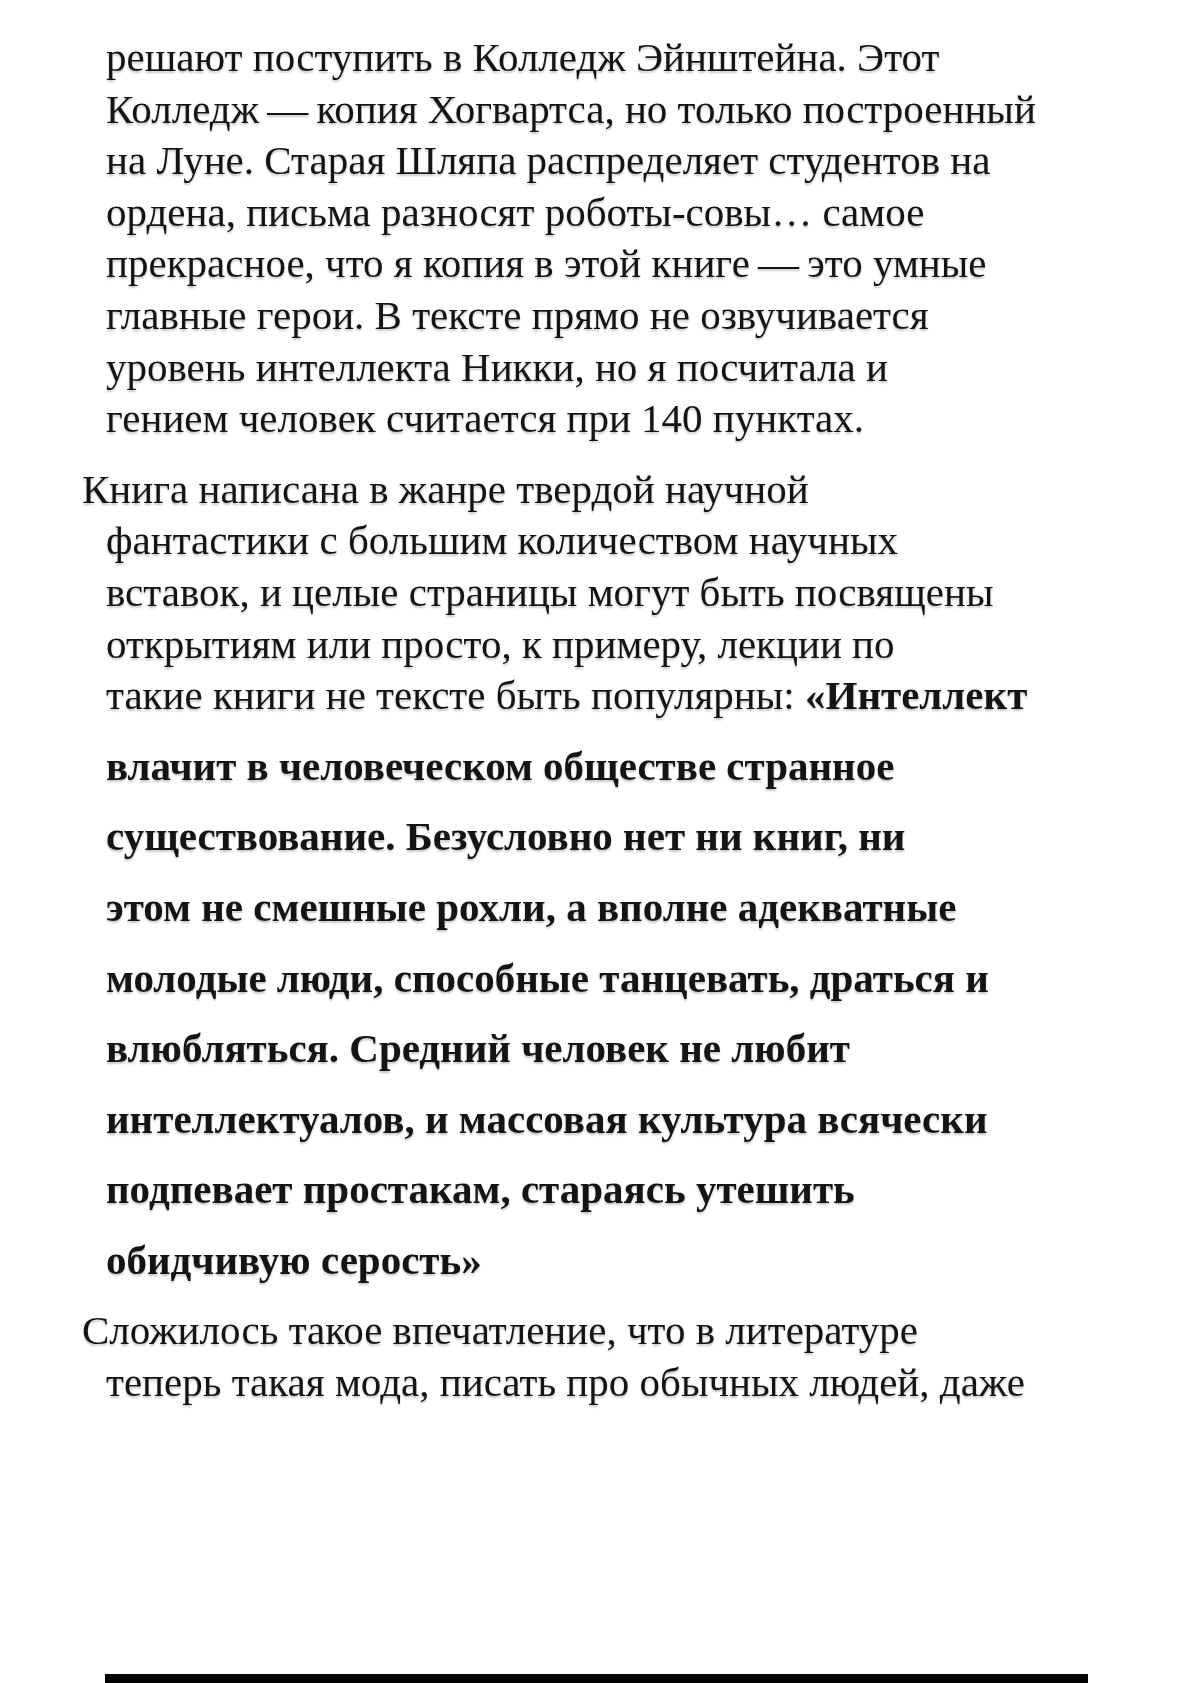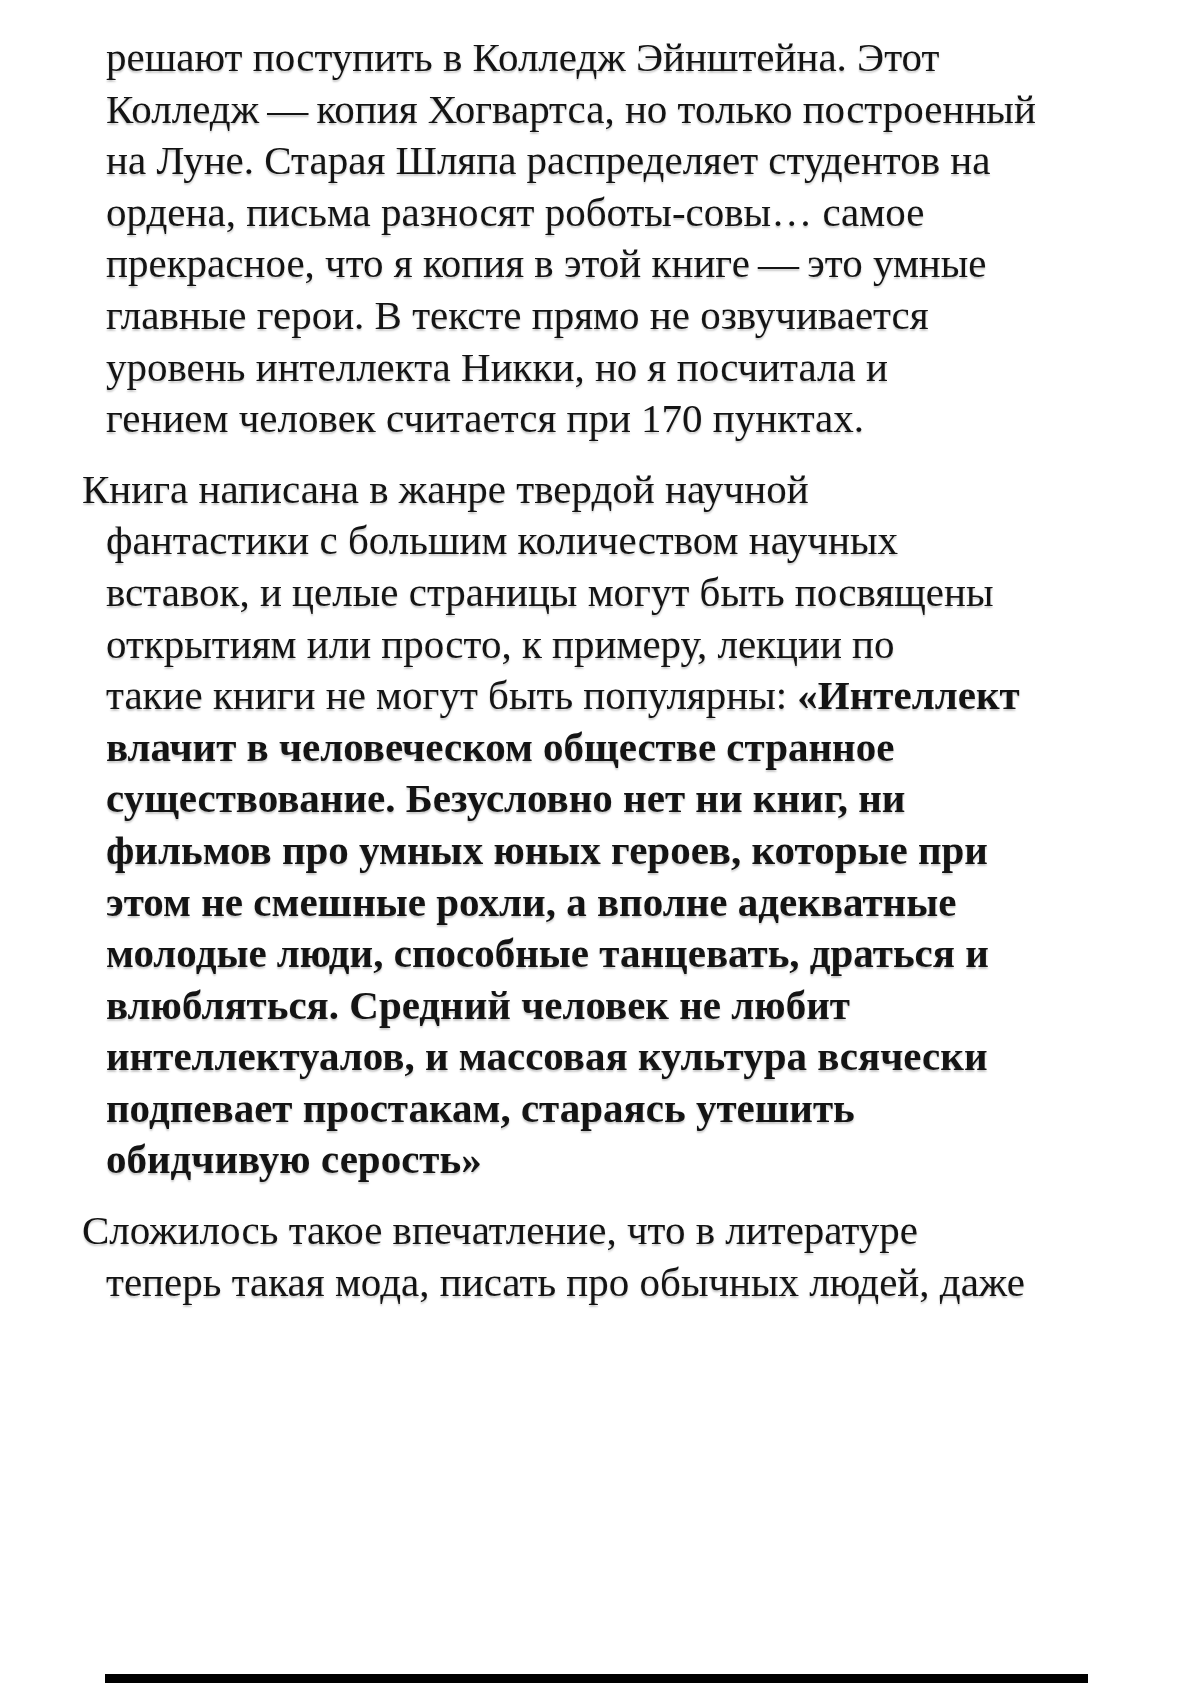--- a/index.html
+++ b/index.html
@@ -33,20 +33,21 @@
   }
   .line {
     white-space: nowrap;
     height: 51.6px;
   }
   .line.first {
     margin-left: -24px;
   }
   .bold, .line.bold {
     font-weight: bold;
+    margin-top: 19px;
   }
   .bottom-bar {
     position: absolute;
     left: 105px;
     bottom: 0;
     width: 983px;
     height: 9px;
     background: #000000;
   }
 </style>
@@ -57,32 +58,31 @@
   <div class="text-block">
 
     <div class="para">
       <div class="line">решают поступить в Колледж Эйнштейна. Этот</div>
       <div class="line">Колледж — копия Хогвартса, но только построенный</div>
       <div class="line">на Луне. Старая Шляпа распределяет студентов на</div>
       <div class="line">ордена, письма разносят роботы-совы… самое</div>
       <div class="line">прекрасное, что я копия в этой книге — это умные</div>
       <div class="line">главные герои. В тексте прямо не озвучивается</div>
       <div class="line">уровень интеллекта Никки, но я посчитала и</div>
-      <div class="line">гением человек считается при 170 пунктах.</div>
+      <div class="line">гением человек считается при 140 пунктах.</div>
     </div>
 
     <div class="para">
       <div class="line first">Книга написана в жанре твердой научной</div>
       <div class="line">фантастики с большим количеством научных</div>
       <div class="line">вставок, и целые страницы могут быть посвящены</div>
       <div class="line">открытиям или просто, к примеру, лекции по</div>
-      <div class="line"><span>такие книги не могут быть популярны: </span><span class="bold">«Интеллект</span></div>
+      <div class="line"><span>такие книги не тексте быть популярны: </span><span class="bold">«Интеллект</span></div>
       <div class="line bold">влачит в человеческом обществе странное</div>
       <div class="line bold">существование. Безусловно нет ни книг, ни</div>
-      <div class="line bold">фильмов про умных юных героев, которые при</div>
       <div class="line bold">этом не смешные рохли, а вполне адекватные</div>
       <div class="line bold">молодые люди, способные танцевать, драться и</div>
       <div class="line bold">влюбляться. Средний человек не любит</div>
       <div class="line bold">интеллектуалов, и массовая культура всячески</div>
       <div class="line bold">подпевает простакам, стараясь утешить</div>
       <div class="line bold">обидчивую серость»</div>
     </div>
 
 
     <div class="para">

